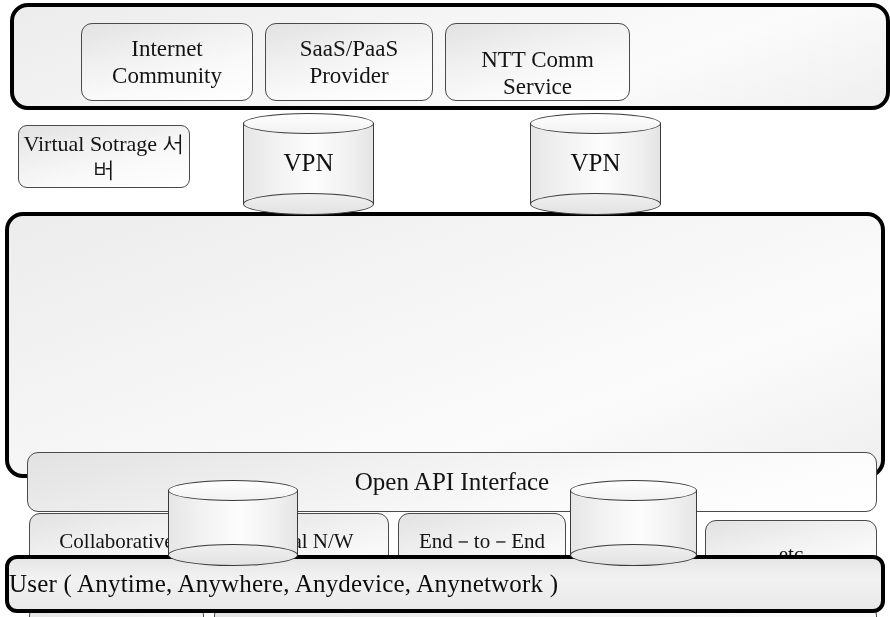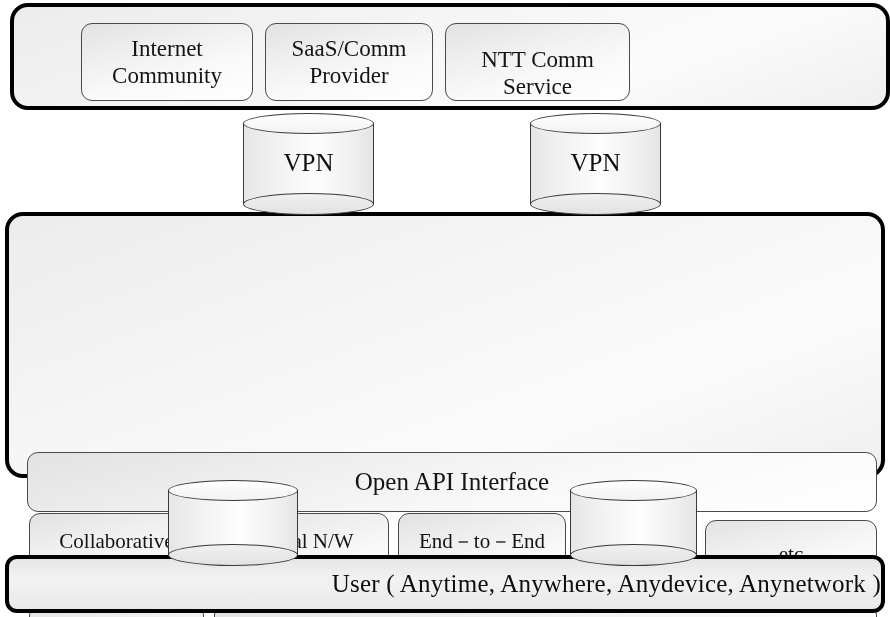--- a/index.html
+++ b/index.html
@@ -91,21 +91,21 @@
     transform: translateY(-52%);
     text-align: center;
     color: #101010;
     z-index: 3;
   }
 
   
   #top-shell   { left: 10px;  top: 3px;   width: 880px; height: 107px; }
   #mid-shell   { left: 5px;  top: 212px; width: 880px; height: 266px; }
   #user-shell  { left: 5px;  top: 555px; width: 880px; height: 58px; border-radius: 12px;
-                 display: flex; align-items: center; justify-content: flex-end;
+                 display: flex; align-items: center; justify-content: flex-start;
                  background: linear-gradient(180deg, #e6e6e6 0%, #f2f2f2 40%, #e9e9e9 100%); }
 
   .top-item { top: 16px; height: 78px; font-size: 23px; }
   #t1 { left: 67px;  width: 172px; }
   #t2 { left: 251px; width: 168px; }
   #t3 { left: 431px; width: 185px; align-items: flex-end; }
   #t4 { left: 617px; width: 180px; }
 
   #vstorage { left: 18px; top: 125px; width: 172px; height: 63px; font-size: 22px; border-radius: 9px; }
 
@@ -134,27 +134,30 @@
 </head>
 <body>
 
 <div id="canvas">
 
   <div class="outer-shell" id="top-shell">
     <div class="inner-box top-item" id="t1">
       <span class="txt">Internet Community</span>
     </div>
     <div class="inner-box top-item" id="t2">
-      <span class="txt">SaaS/Comm Provider</span>
+      <span class="txt">SaaS/PaaS Provider</span>
     </div>
     <div class="inner-box top-item" id="t3">
       <span class="txt">NTT Comm Service</span>
     </div>
   </div>
 
+  <div class="inner-box" id="vstorage">
+    <span class="txt">Virtual Sotrage 서버</span>
+  </div>
 
   <div class="cyl" id="vpn1">
     <div class="bot-ell"></div>
     <div class="body"></div>
     <div class="top-ell"></div>
     <div class="label">VPN</div>
   </div>
 
   <div class="cyl" id="vpn2">
     <div class="bot-ell"></div>

